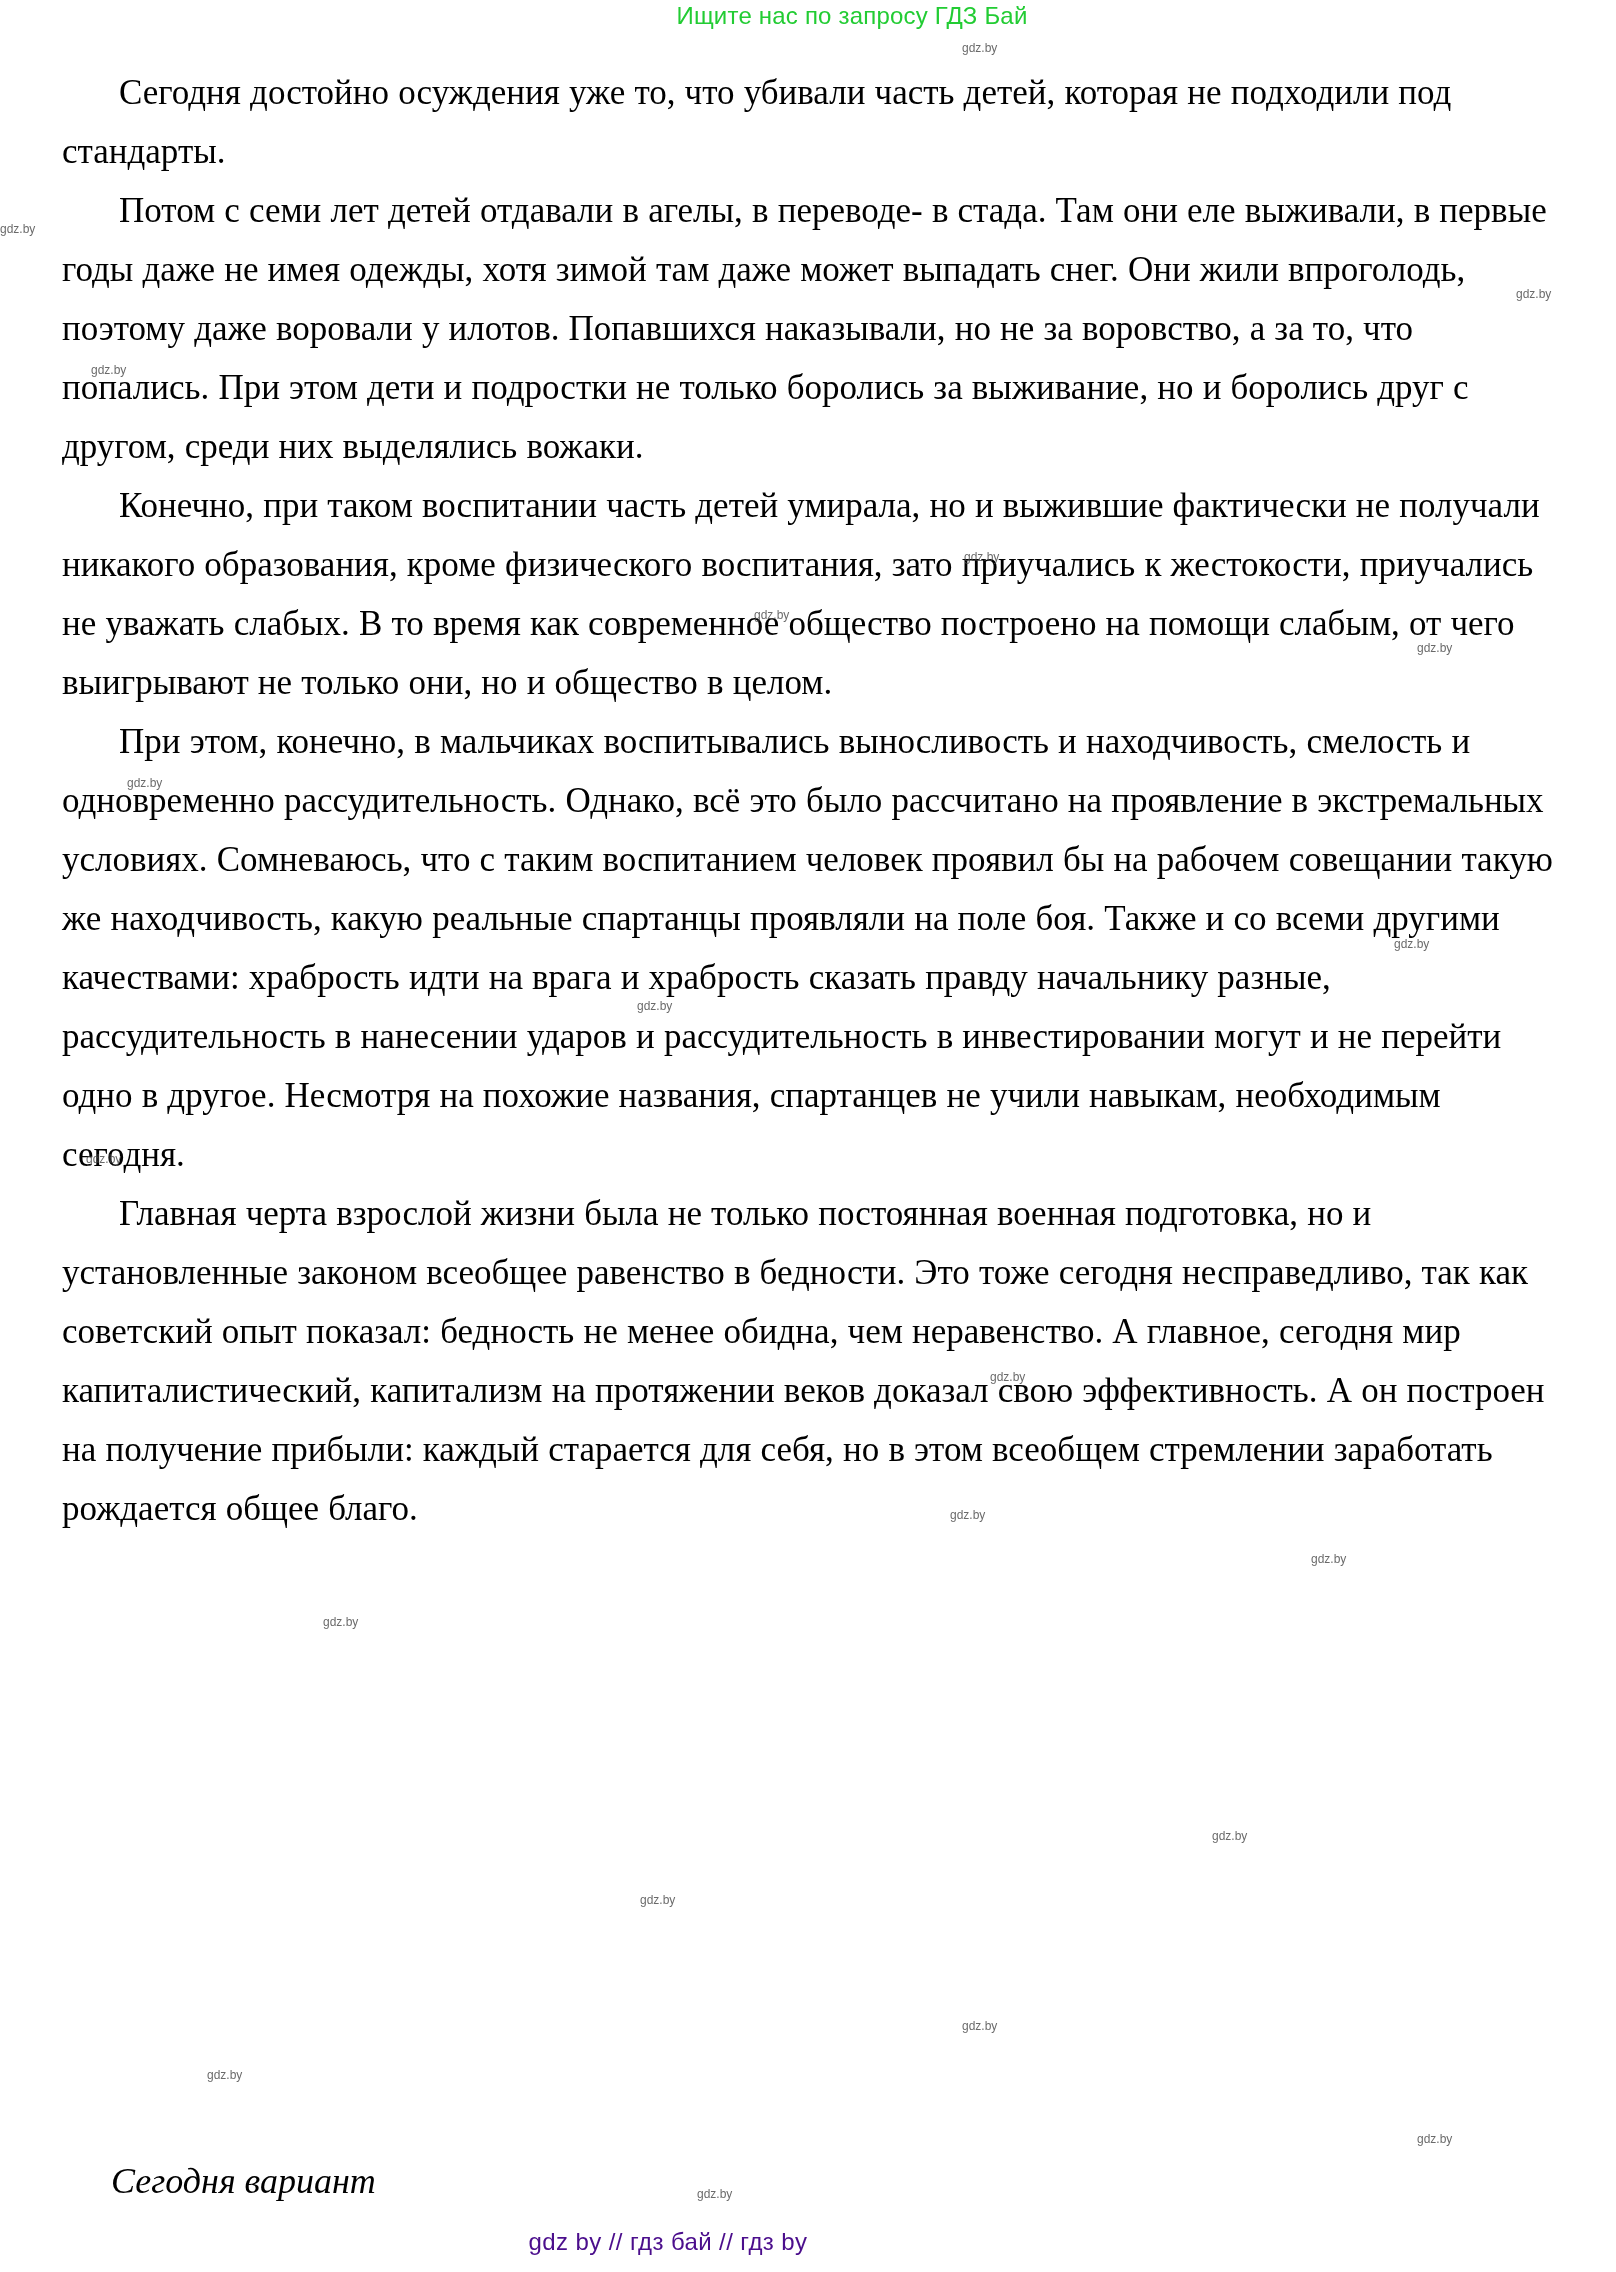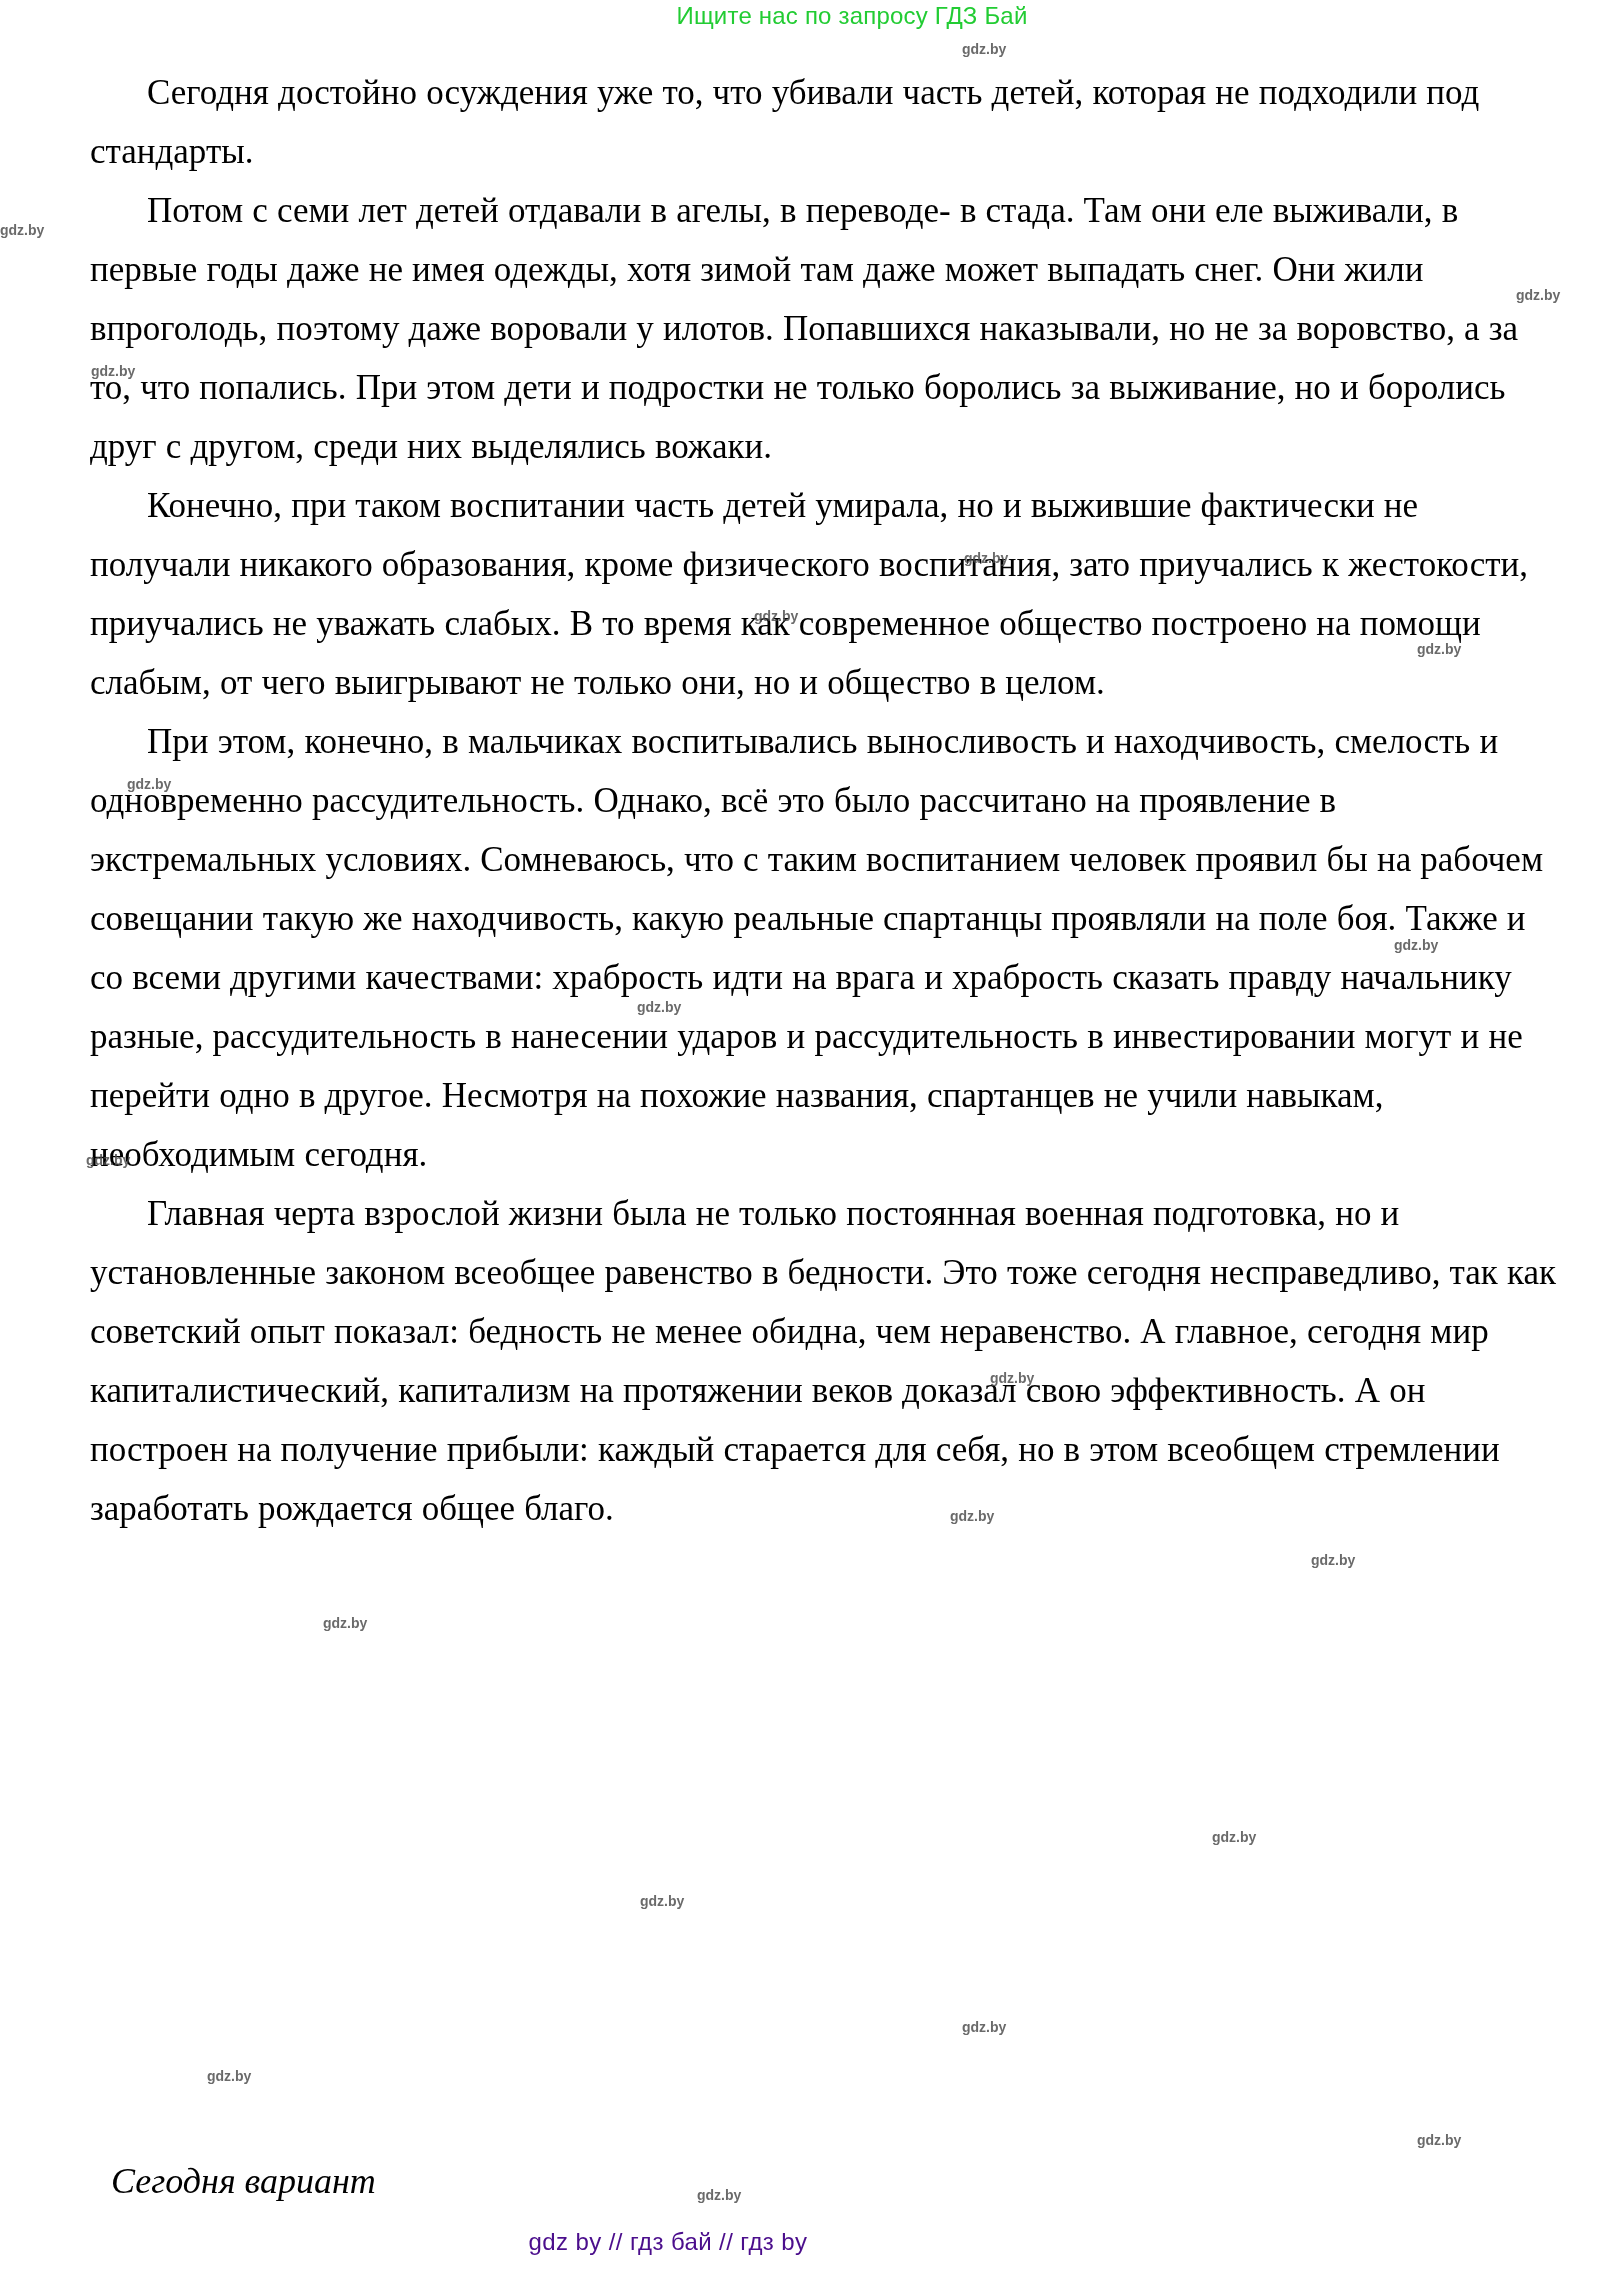--- a/index.html
+++ b/index.html
@@ -43,21 +43,20 @@
     margin: 0 0 0 0;
     font-size: 35px;
     line-height: 59px;
     color: #000000;
     text-align: left;
     white-space: pre-wrap;
     word-spacing: 0.4px;
   }
   .para.indent {
     text-indent: 57px;
-    margin-left: 28px;
   }
 
   
   .variant-title {
     position: absolute;
     left: 111px;
     top: 2160px;
     font-size: 36px;
     font-style: italic;
     color: #000000;
@@ -75,27 +74,26 @@
     font-size: 24px;
     color: #4b0e8c;
     white-space: nowrap;
     letter-spacing: 0.4px;
   }
 
   
   .wm {
     position: absolute;
     font-family: "Liberation Sans", "DejaVu Sans", sans-serif;
-    font-size: 14px;
+    font-size: 12px;
     color: #4a4a4a;
     opacity: 0.82;
     white-space: nowrap;
     pointer-events: none;
     user-select: none;
-    font-weight: bold;
   }
 </style>
 </head>
 <body>
 
 <div id="page">
 
   <div class="site-header" style="color: rgb(34, 204, 51);">Ищите нас по запросу ГДЗ Бай</div>
 
   <div class="doc-body">

